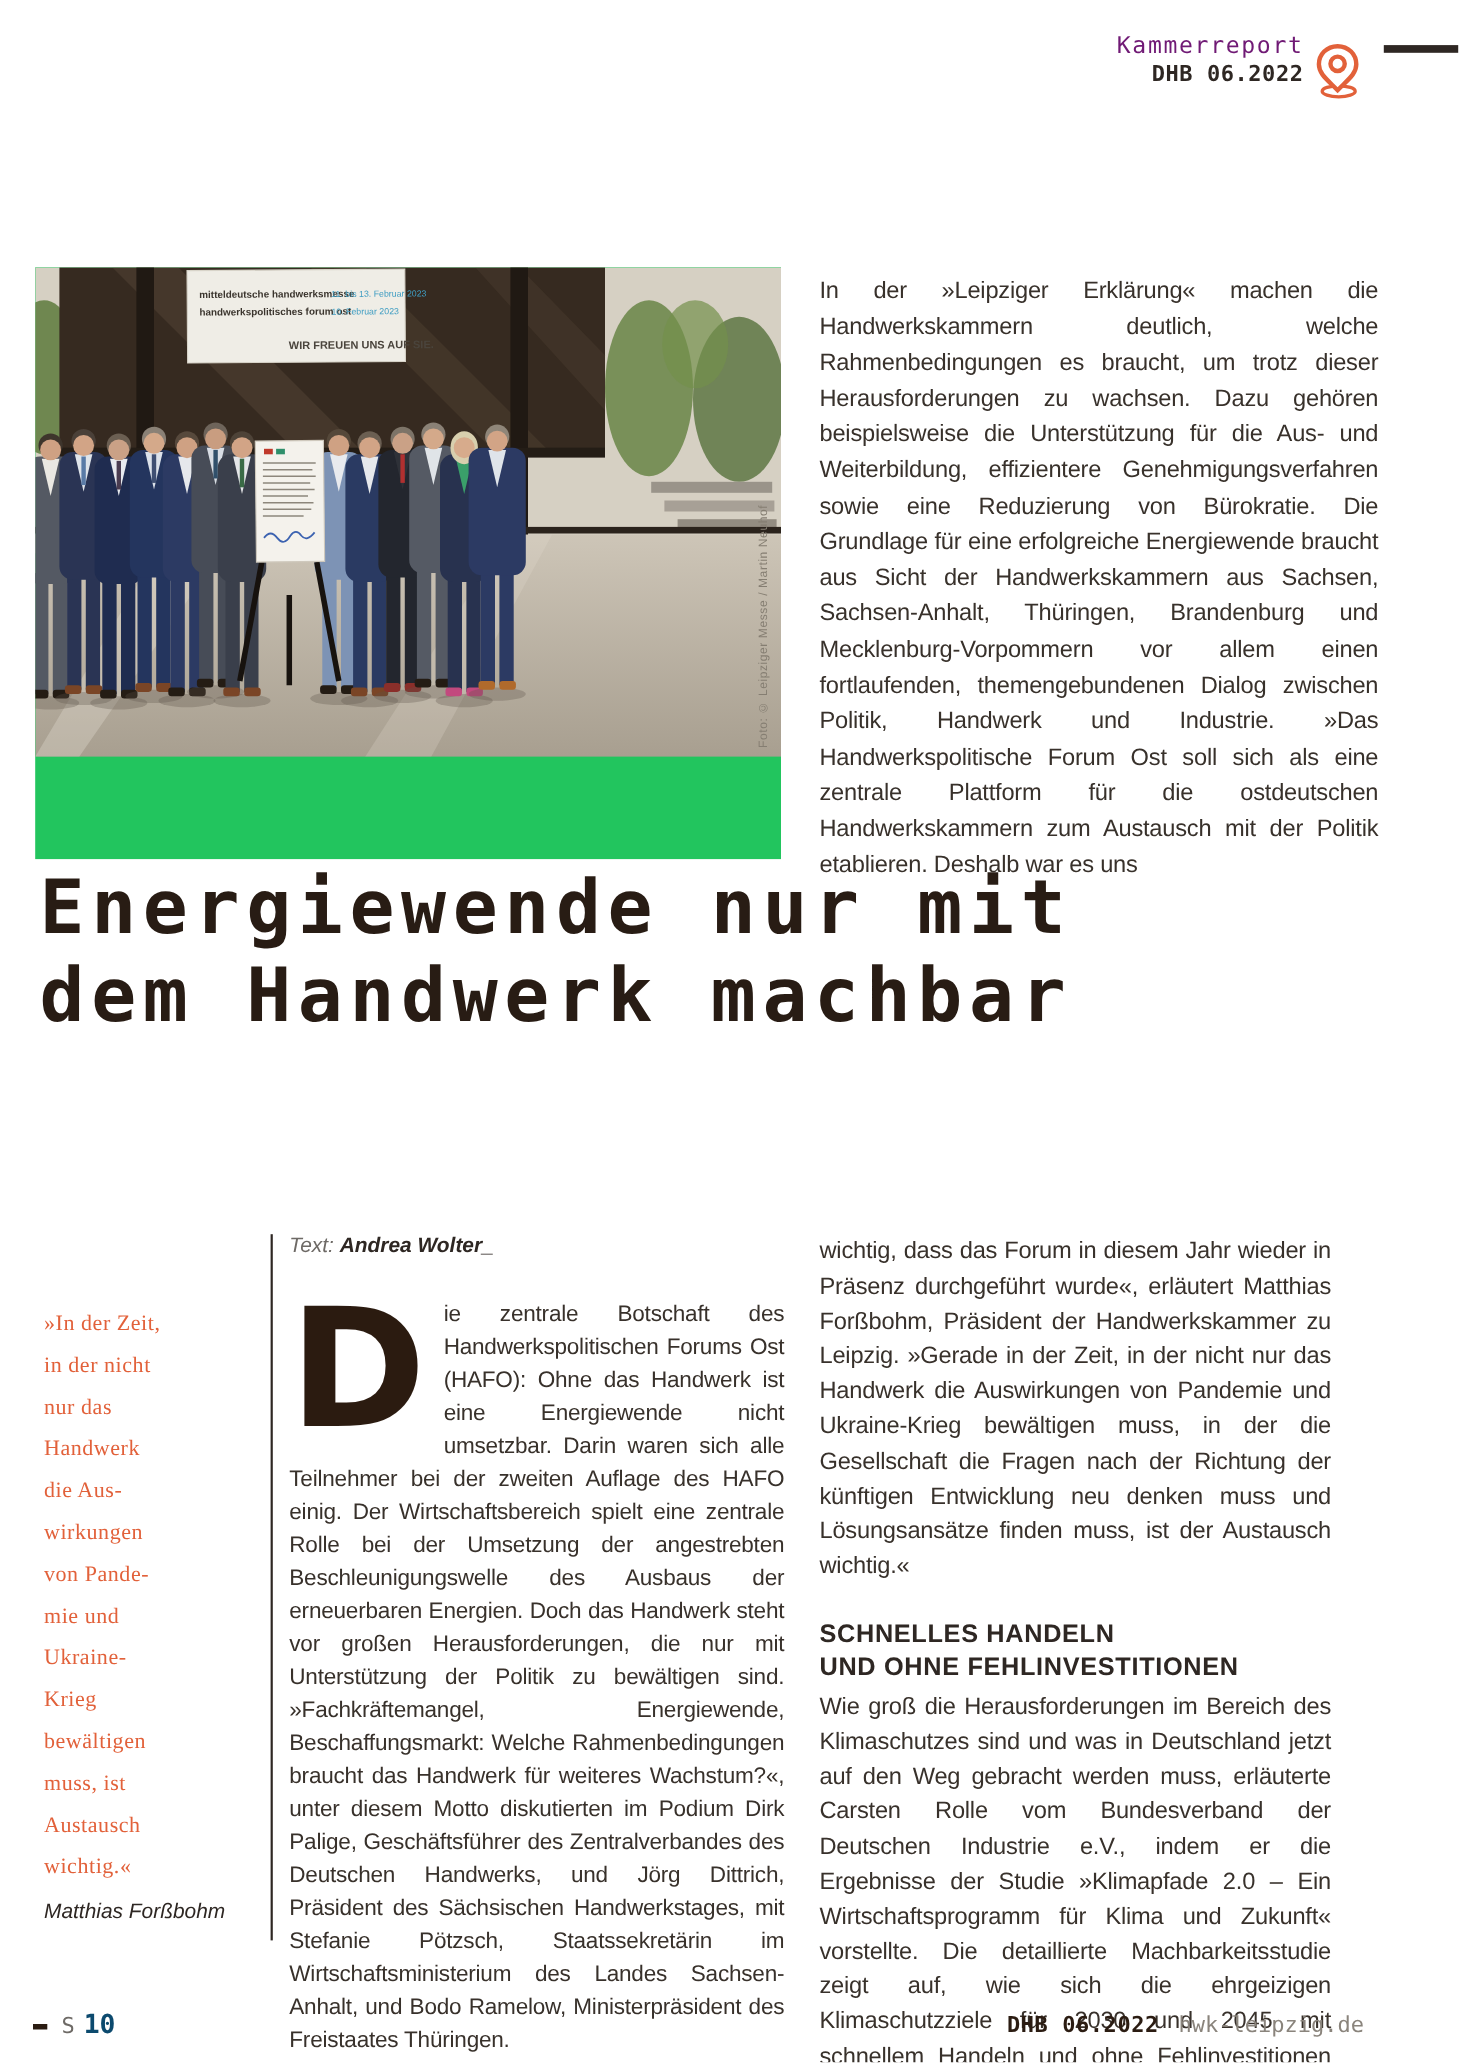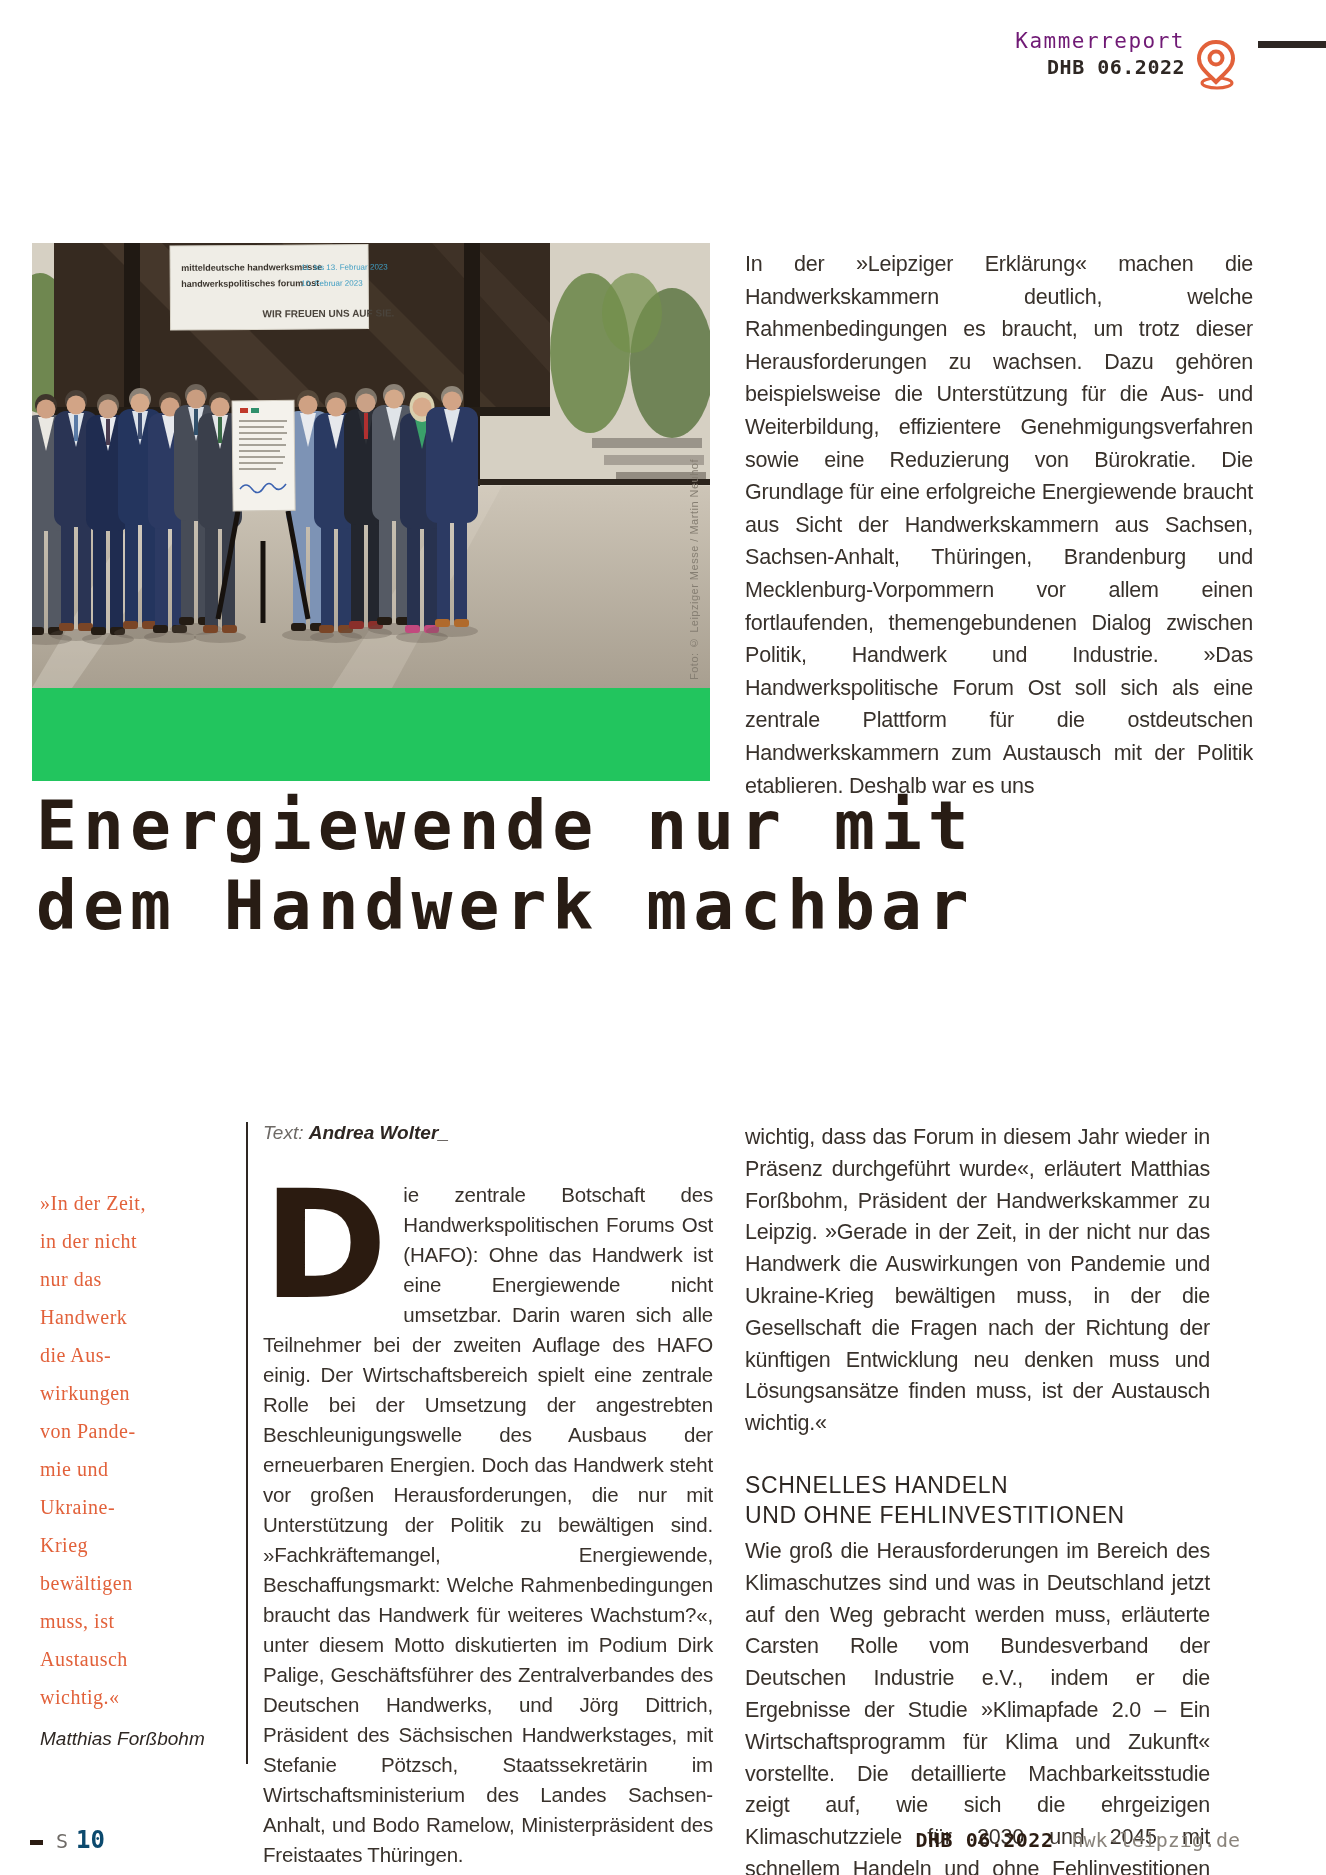--- a/index.html
+++ b/index.html
@@ -38,21 +38,21 @@
   .pullquote .attr{margin-top:12px;font-size:19px;font-weight:normal;font-style:italic;color:#2e2723;}
   .vrule{position:absolute;left:246px;top:1122px;width:2px;height:642px;background:#2e2723;}
   .col-mid{position:absolute;left:263px;top:1122px;width:450px;}
   .byline{font-size:19px;font-style:italic;color:#6e6a66;margin-bottom:36px;}
   .byline b{color:#2e2723;}
   .col-mid .body{font-size:20.5px;line-height:30px;text-align:justify;letter-spacing:-0.2px;margin:0;}
   .dropcap{float:left;font-family:"DejaVu Sans",sans-serif;font-weight:bold;font-size:150px;
     line-height:114px;color:#2b1b10;margin:8px 16px 2px 0;}
   .col-right{position:absolute;left:745px;top:1122px;width:465px;}
   .col-right p{margin:0;font-size:21.5px;line-height:31.8px;text-align:justify;letter-spacing:-0.2px;}
-  .col-right .subhead{margin:30px 0 6px 0;font-size:23px;font-weight:normal;letter-spacing:.6px;
+  .col-right .subhead{margin:30px 0 6px 0;font-size:23px;font-weight:bold;letter-spacing:.6px;
     color:#2e2723;line-height:30px;white-space:pre-line;}
   
   .foot-bar{position:absolute;left:30px;top:1840px;width:13px;height:5px;background:#2b1c12;}
   .foot-left{position:absolute;left:56px;top:1826px;display:flex;align-items:baseline;gap:8px;
     font-family:"DejaVu Sans Mono",monospace;}
   .foot-left .s{font-size:20px;color:#6e6a66;}
   .foot-left .num{font-size:24px;font-weight:bold;color:#0c4a6e;}
   .foot-right{position:absolute;right:86px;top:1828px;display:flex;align-items:baseline;gap:18px;
     font-family:"DejaVu Sans Mono",monospace;font-size:20px;}
   .foot-right .issue{font-weight:bold;color:#2b1c12;letter-spacing:.5px;}

